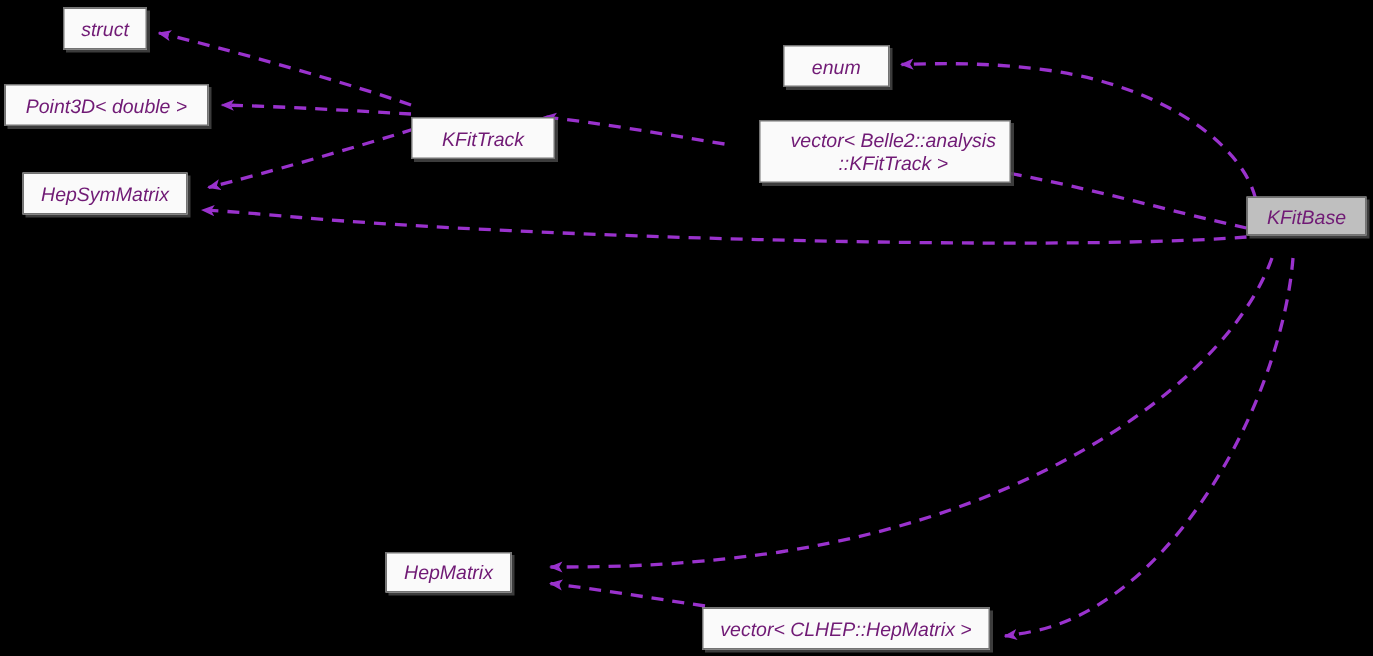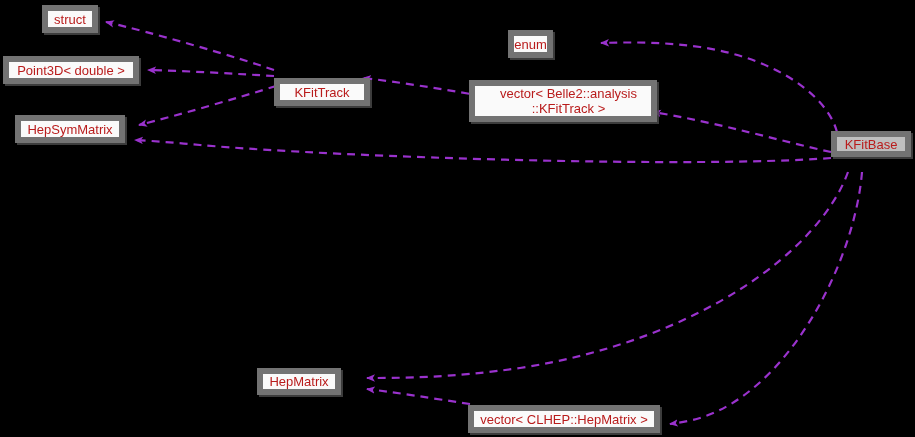--- a/index.html
+++ b/index.html
@@ -20,32 +20,33 @@
     position: absolute;
     left: 0;
     top: 0;
     width: 915px;
     height: 437px;
   }
   .node {
     position: absolute;
     box-sizing: border-box;
     background: #fafafa;
-    border: 6px solid #737373;
+    border: 1px solid #737373;
     box-shadow: 2px 2px 0px 0px rgba(70,70,70,0.85);
     display: flex;
     align-items: center;
     justify-content: center;
     text-align: center;
-    color: #b91c1c;
+    color: #701a75;
     font-size: 13px;
     line-height: 15px;
     font-family: "Liberation Sans", sans-serif;
     white-space: pre;
     z-index: 5;
+    font-style: italic;
   }
   .node.highlight {
     background: #bfbfbf;
   }
   .node .node-label {
     display: block;
     padding: 0 6px;
   }
 </style>
 </head>
@@ -69,20 +70,20 @@
         <path d="M848,172 C820,250 700,340 520,368 C450,378 400,378 367,378" fill="none" stroke="#9a32cd" stroke-width="2.2" stroke-dasharray="8,6" marker-end="url(#arrowhead)"></path>
         <path d="M862,172 C855,260 790,390 700,418 C690,421 678,423 670,424" fill="none" stroke="#9a32cd" stroke-width="2.2" stroke-dasharray="8,6" marker-end="url(#arrowhead)"></path>
         <path d="M470,404 C430,398 400,393 367,389" fill="none" stroke="#9a32cd" stroke-width="2.2" stroke-dasharray="8,6" marker-end="url(#arrowhead)"></path>
       </g>
   </svg>
   <div id="nodes-group">
       <div class="node" style="left: 42px; top: 5px; width: 56px; height: 28px;"><span class="node-label">struct</span></div>
       <div class="node" style="left: 3px; top: 56px; width: 136px; height: 28px;"><span class="node-label">Point3D&lt; double &gt;</span></div>
       <div class="node" style="left: 15px; top: 115px; width: 110px; height: 28px;"><span class="node-label">HepSymMatrix</span></div>
       <div class="node" style="left: 274px; top: 78px; width: 96px; height: 28px;"><span class="node-label">KFitTrack</span></div>
-      <div class="node" style="left: 508px; top: 30px; width: 45px; height: 28px;"><span class="node-label">enum</span></div>
-      <div class="node" style="left: 469px; top: 80px; width: 188px; height: 42px; padding-left: 11px;"><span class="node-label">vector&lt; Belle2::analysis
+      <div class="node" style="left: 522px; top: 30px; width: 71px; height: 28px;"><span class="node-label">enum</span></div>
+      <div class="node" style="left: 506px; top: 80px; width: 168px; height: 42px; padding-left: 11px;"><span class="node-label">vector&lt; Belle2::analysis
 ::KFitTrack &gt;</span></div>
       <div class="node highlight" style="left: 831px; top: 131px; width: 80px; height: 26px;"><span class="node-label">KFitBase</span></div>
       <div class="node" style="left: 257px; top: 368px; width: 84px; height: 27px;"><span class="node-label">HepMatrix</span></div>
       <div class="node" style="left: 468px; top: 405px; width: 192px; height: 28px; text-align: center;"><span class="node-label">vector&lt; CLHEP::HepMatrix &gt;</span></div>
     </div>
 </div>
 
 </body></html>

